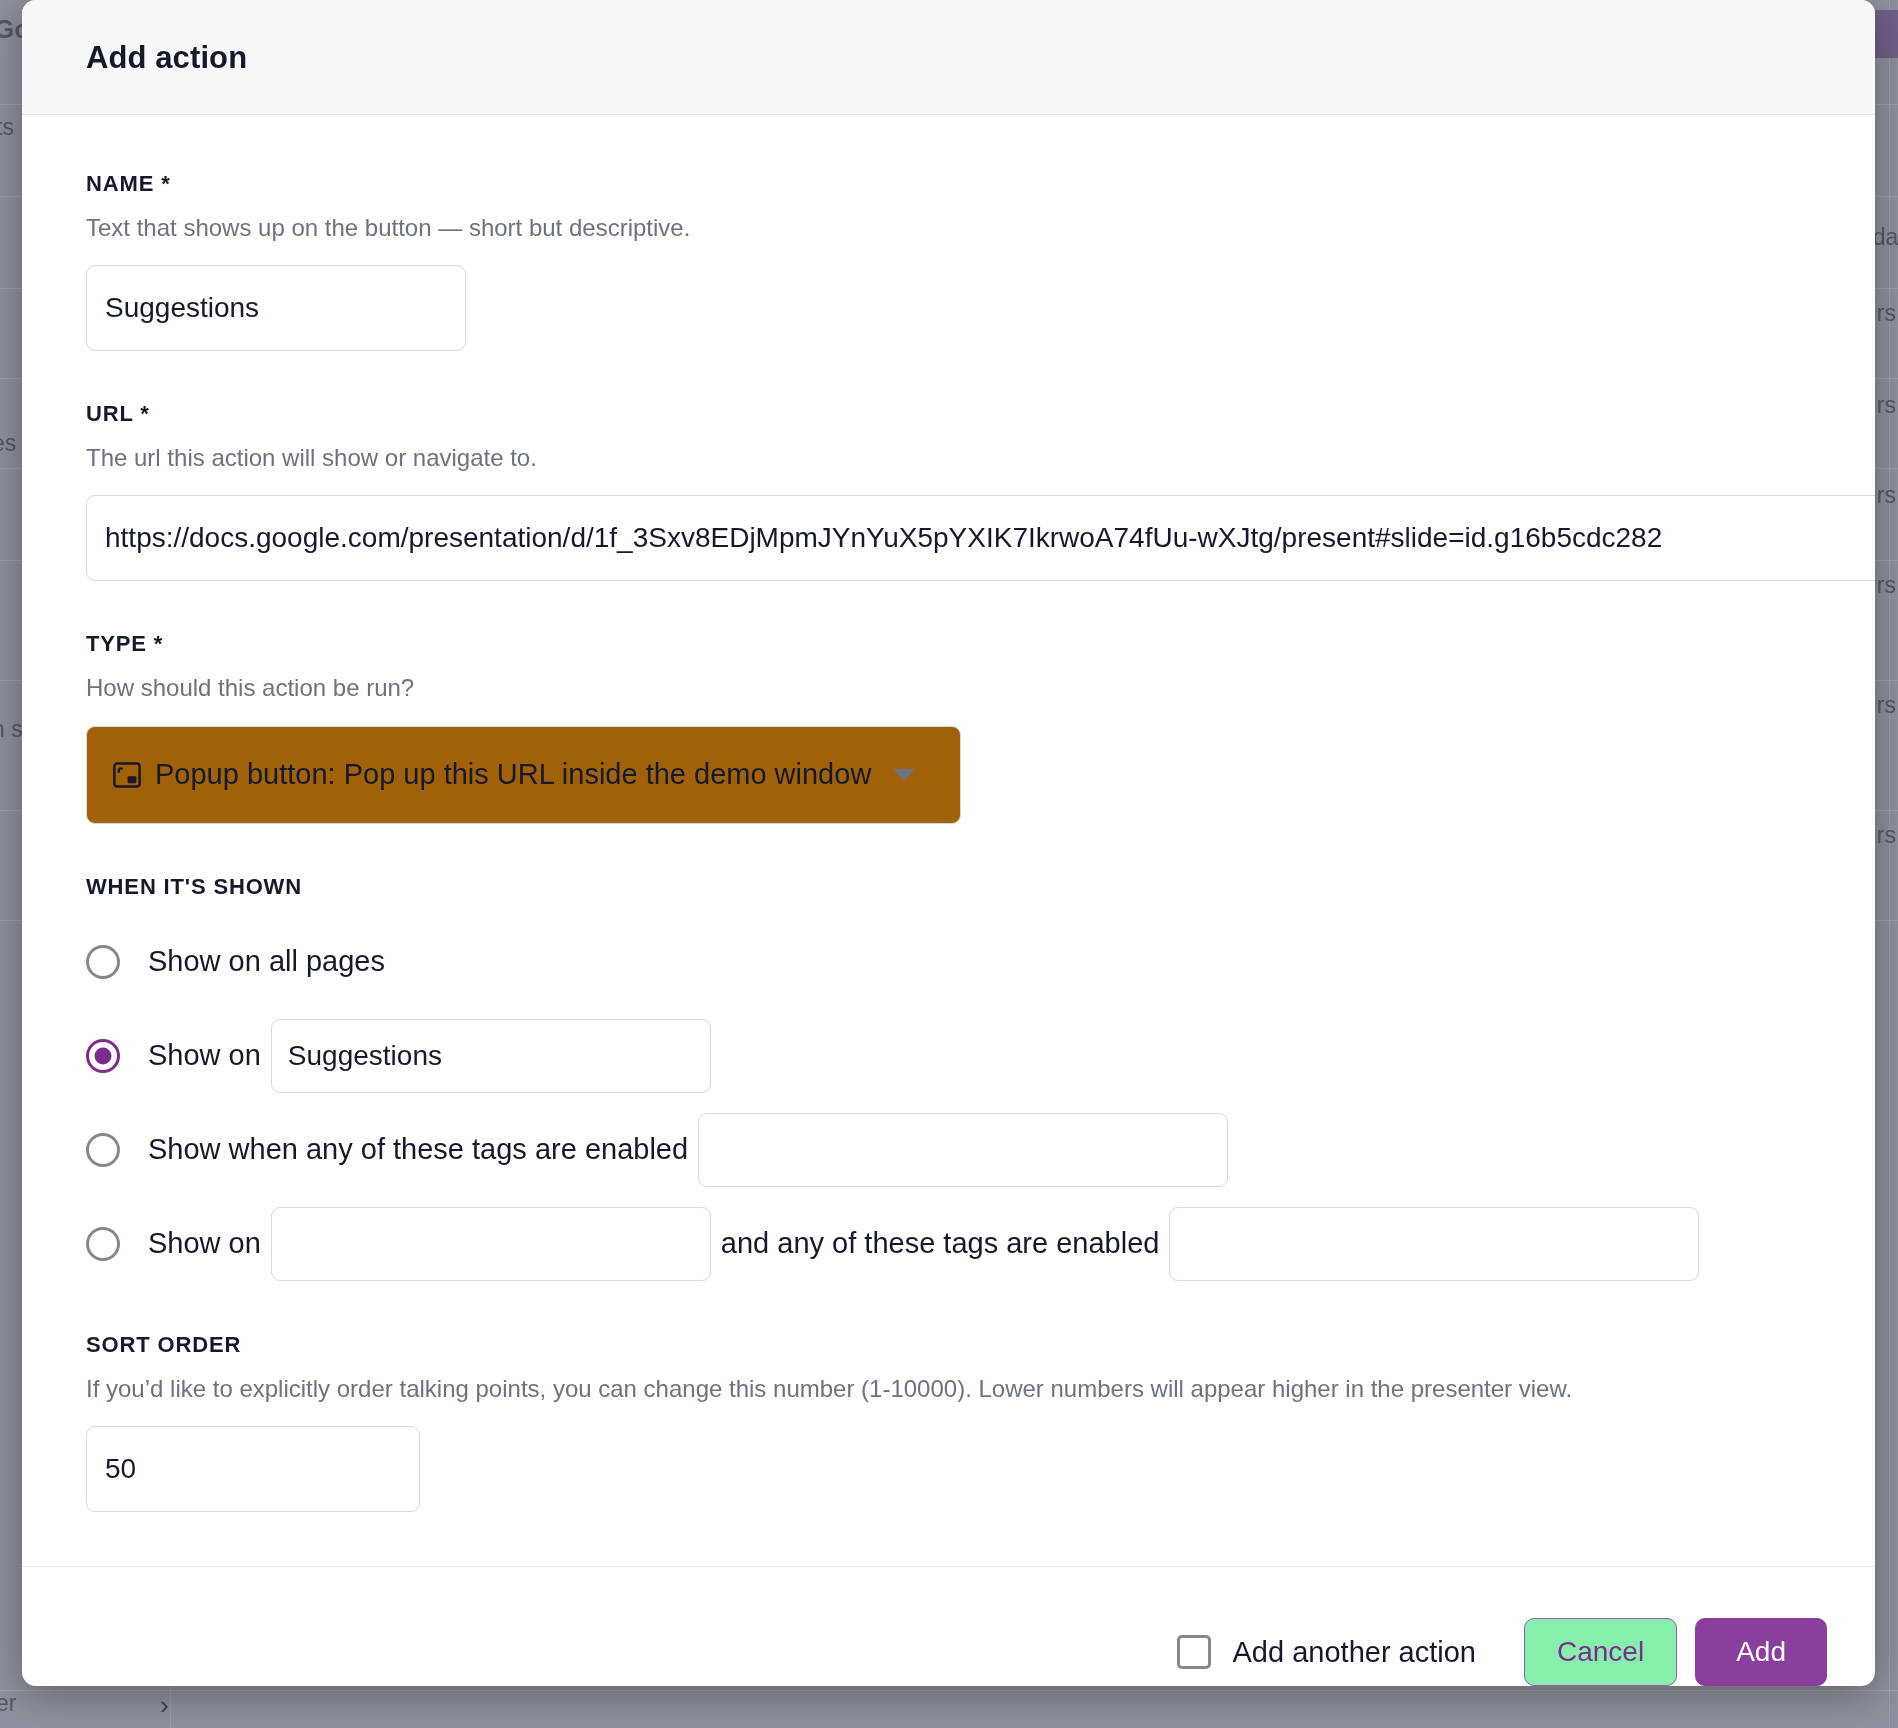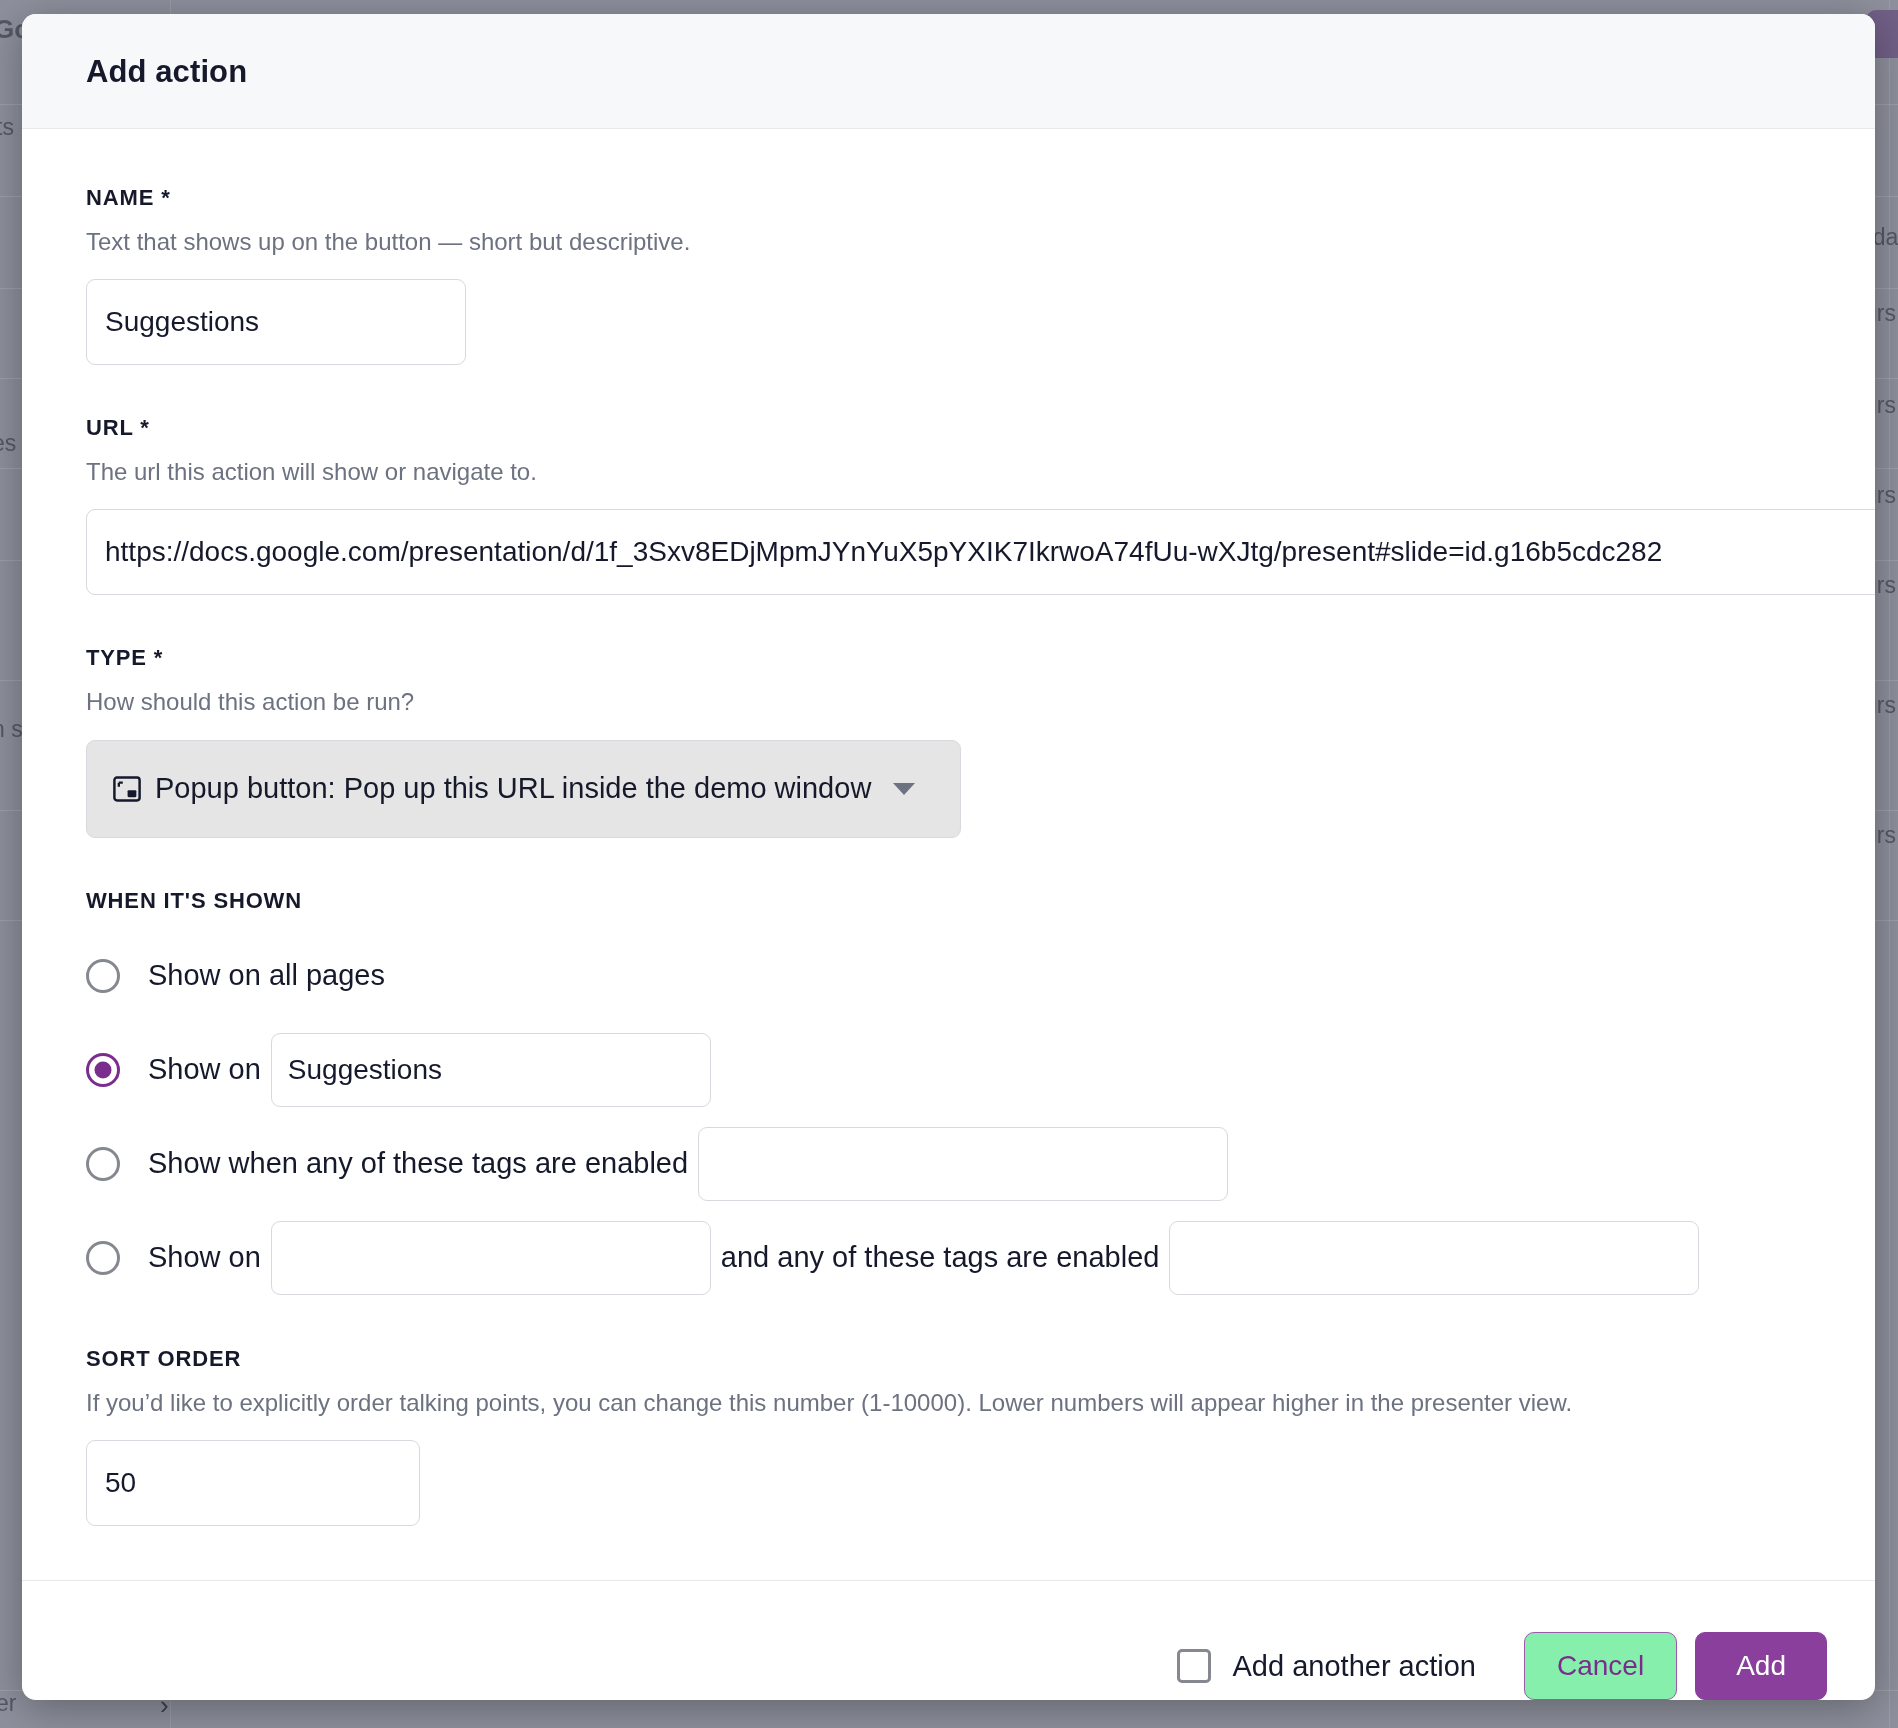--- a/index.html
+++ b/index.html
@@ -31,21 +31,21 @@
   .bg-pill {
     position: absolute;
     background: #726087;
     border-radius: 10px;
   }
   .bg-chev { position: absolute; color: #3e4250; font-size: 26px; }
 
   
   #modal {
     position: absolute;
-    left: 22px; top: 14px;
+    left: 22px; top: 0;
     width: 1853px; height: 1686px;
     background: #ffffff;
     border-radius: 14px;
     box-shadow: 0 8px 42px rgba(0,0,0,.32);
     overflow: hidden;
     display: flex;
     flex-direction: column;
   }
   #modal-header {
     background: #f7f8fa;
@@ -106,21 +106,21 @@
     white-space: nowrap;
   }
   .txt-input.name  { width: 380px; }
   .txt-input.url   { width: 1814px; }
   .txt-input.sort  { width: 334px; }
 
   
   .select-box {
     border: 1px solid #d6d9de;
     border-radius: 9px;
-    background: #e5e5e5;
+    background: #a16207;
     height: 98px;
     width: 875px;
     display: flex;
     align-items: center;
     padding: 0 22px 0 26px;
     gap: 14px;
   }
   .select-box .sel-label {
     font-size: 29px;
     color: #15192b;

